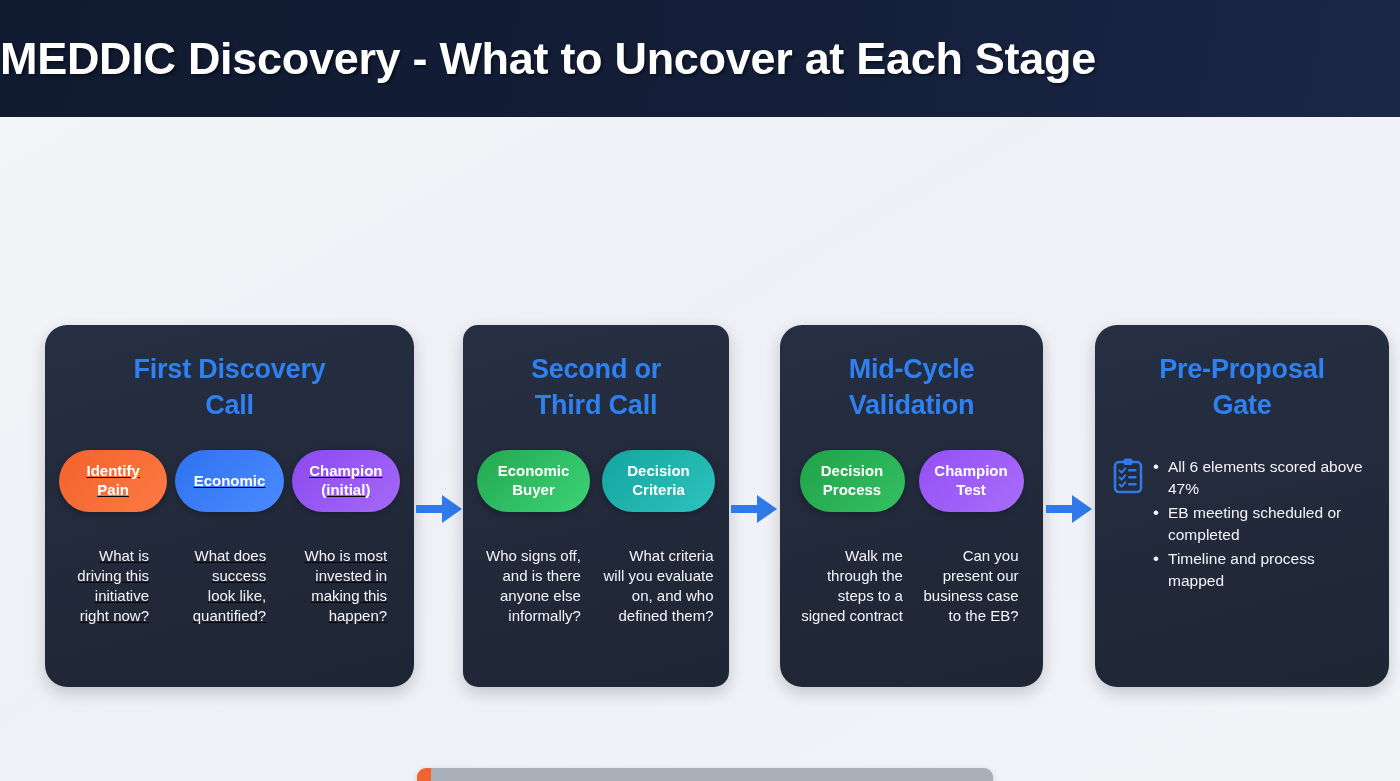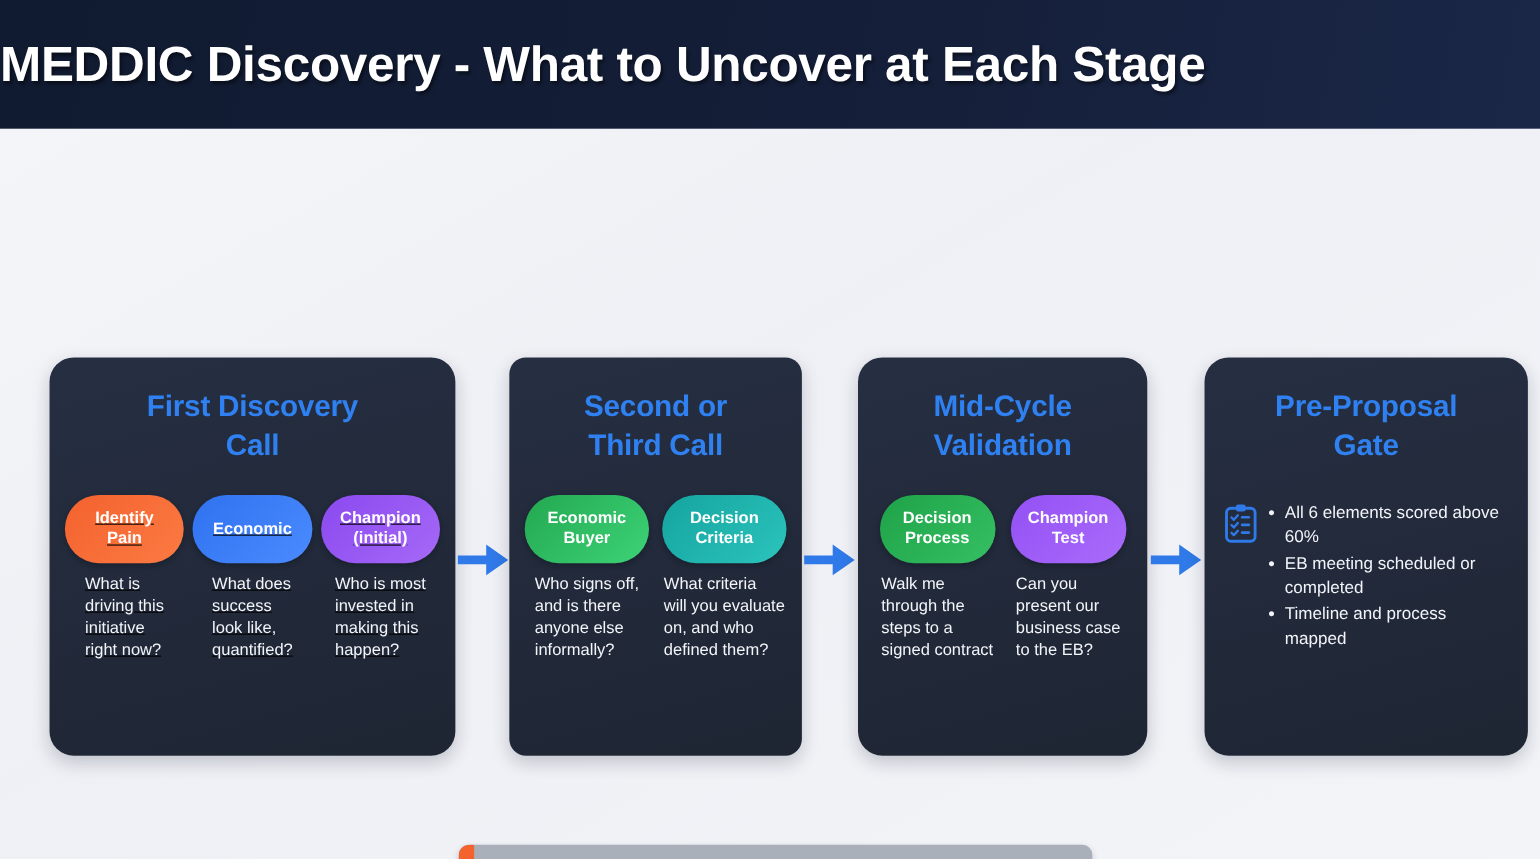--- a/index.html
+++ b/index.html
@@ -106,25 +106,25 @@
 
   .pill-orange { background:linear-gradient(135deg,#f4622e 0%,#fb7a43 100%); }
   .pill-blue   { background:linear-gradient(135deg,#2f72ef 0%,#4b8bff 100%); }
   .pill-purple { background:linear-gradient(135deg,#8b49ef 0%,#a569f7 100%); }
   .pill-green  { background:linear-gradient(135deg,#23a850 0%,#3dd377 100%); }
   .pill-teal   { background:linear-gradient(135deg,#15a49f 0%,#2bc4bc 100%); }
   .pill-green2 { background:linear-gradient(135deg,#1fa248 0%,#35c063 100%); }
   .pill-purple2{ background:linear-gradient(135deg,#9450f5 0%,#a96cfa 100%); }
 
   .pill-desc {
-    margin-top:9px;
+    margin-top:34px;
     color:#f3f5f9;
     font-size:15px;
     line-height:1.33;
-    text-align:left;
+    text-align:right;
     white-space:pre-line;
   }
 
   
   .checklist-wrap {
     display:flex;
     align-items:flex-start;
     gap:10px;
     margin-top:32px;
     width:100%;
@@ -298,21 +298,21 @@
           <circle cx="15" cy="2.6" r="1.6" fill="#2f7ae8"></circle>
           <path d="M6.6 12.4 l2.1 2.2 3.6 -4.2" fill="none" stroke="#2f7ae8" stroke-width="2.1" stroke-linecap="round" stroke-linejoin="round"></path>
           <path d="M6.6 19.4 l2.1 2.2 3.6 -4.2" fill="none" stroke="#2f7ae8" stroke-width="2.1" stroke-linecap="round" stroke-linejoin="round"></path>
           <path d="M6.6 26.4 l2.1 2.2 3.6 -4.2" fill="none" stroke="#2f7ae8" stroke-width="2.1" stroke-linecap="round" stroke-linejoin="round"></path>
           <rect x="15" y="11" width="8.5" height="2.4" rx="1.2" fill="#2f7ae8"></rect>
           <rect x="15" y="18" width="8.5" height="2.4" rx="1.2" fill="#2f7ae8"></rect>
           <rect x="15" y="25" width="8.5" height="2.4" rx="1.2" fill="#2f7ae8"></rect>
         </svg>
       </span>
       <ul class="checklist">
-        <li>All 6 elements scored above 60%</li>
+        <li>All 6 elements scored above 47%</li>
         <li>EB meeting scheduled or completed</li>
         <li>Timeline and process mapped</li>
       </ul>
     </div>
   </div>
 
   <div class="protip">
     <div class="protip-accent"></div>
 
   </div>

